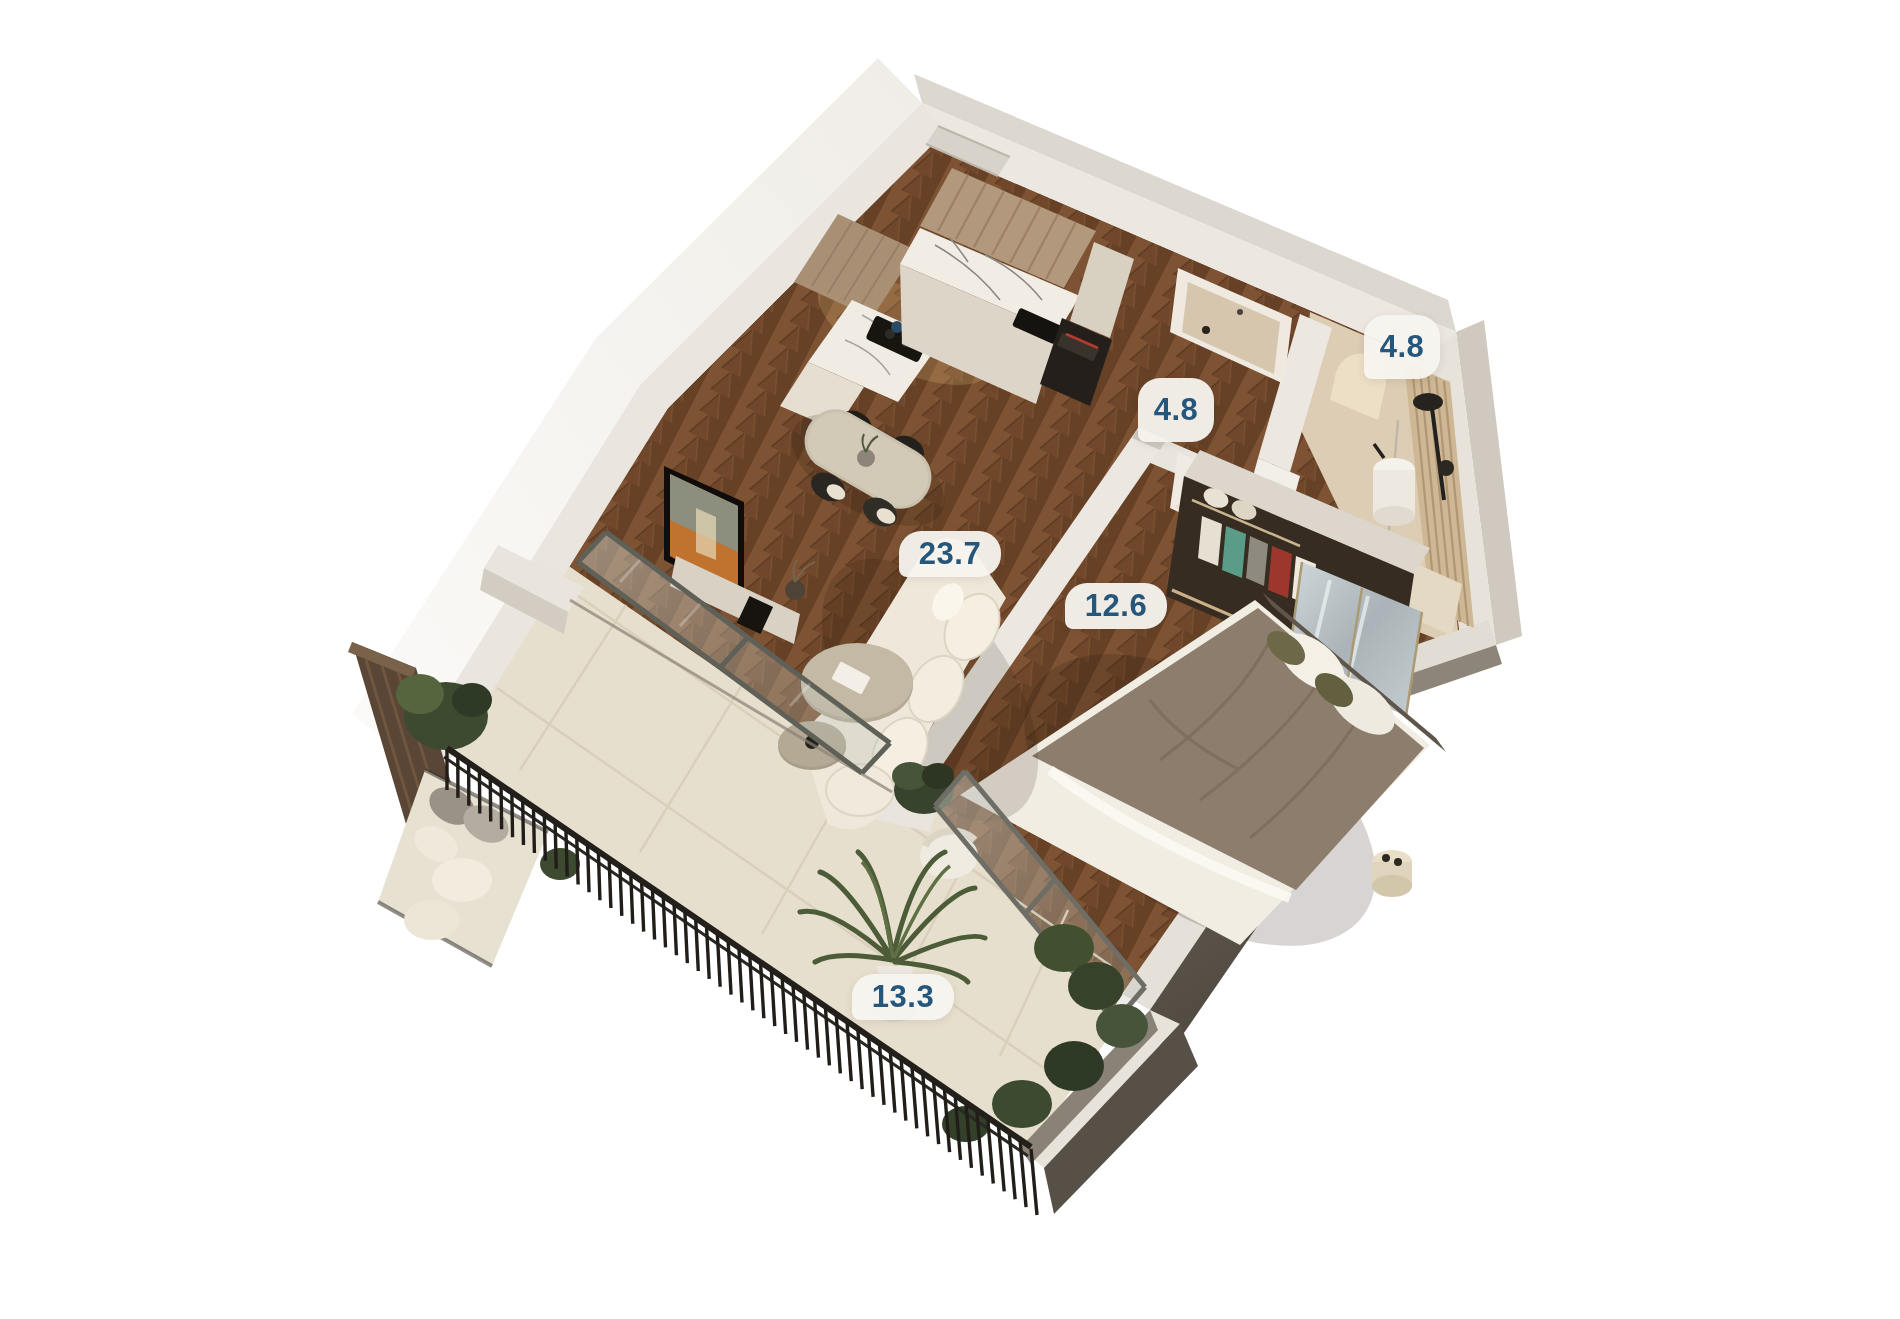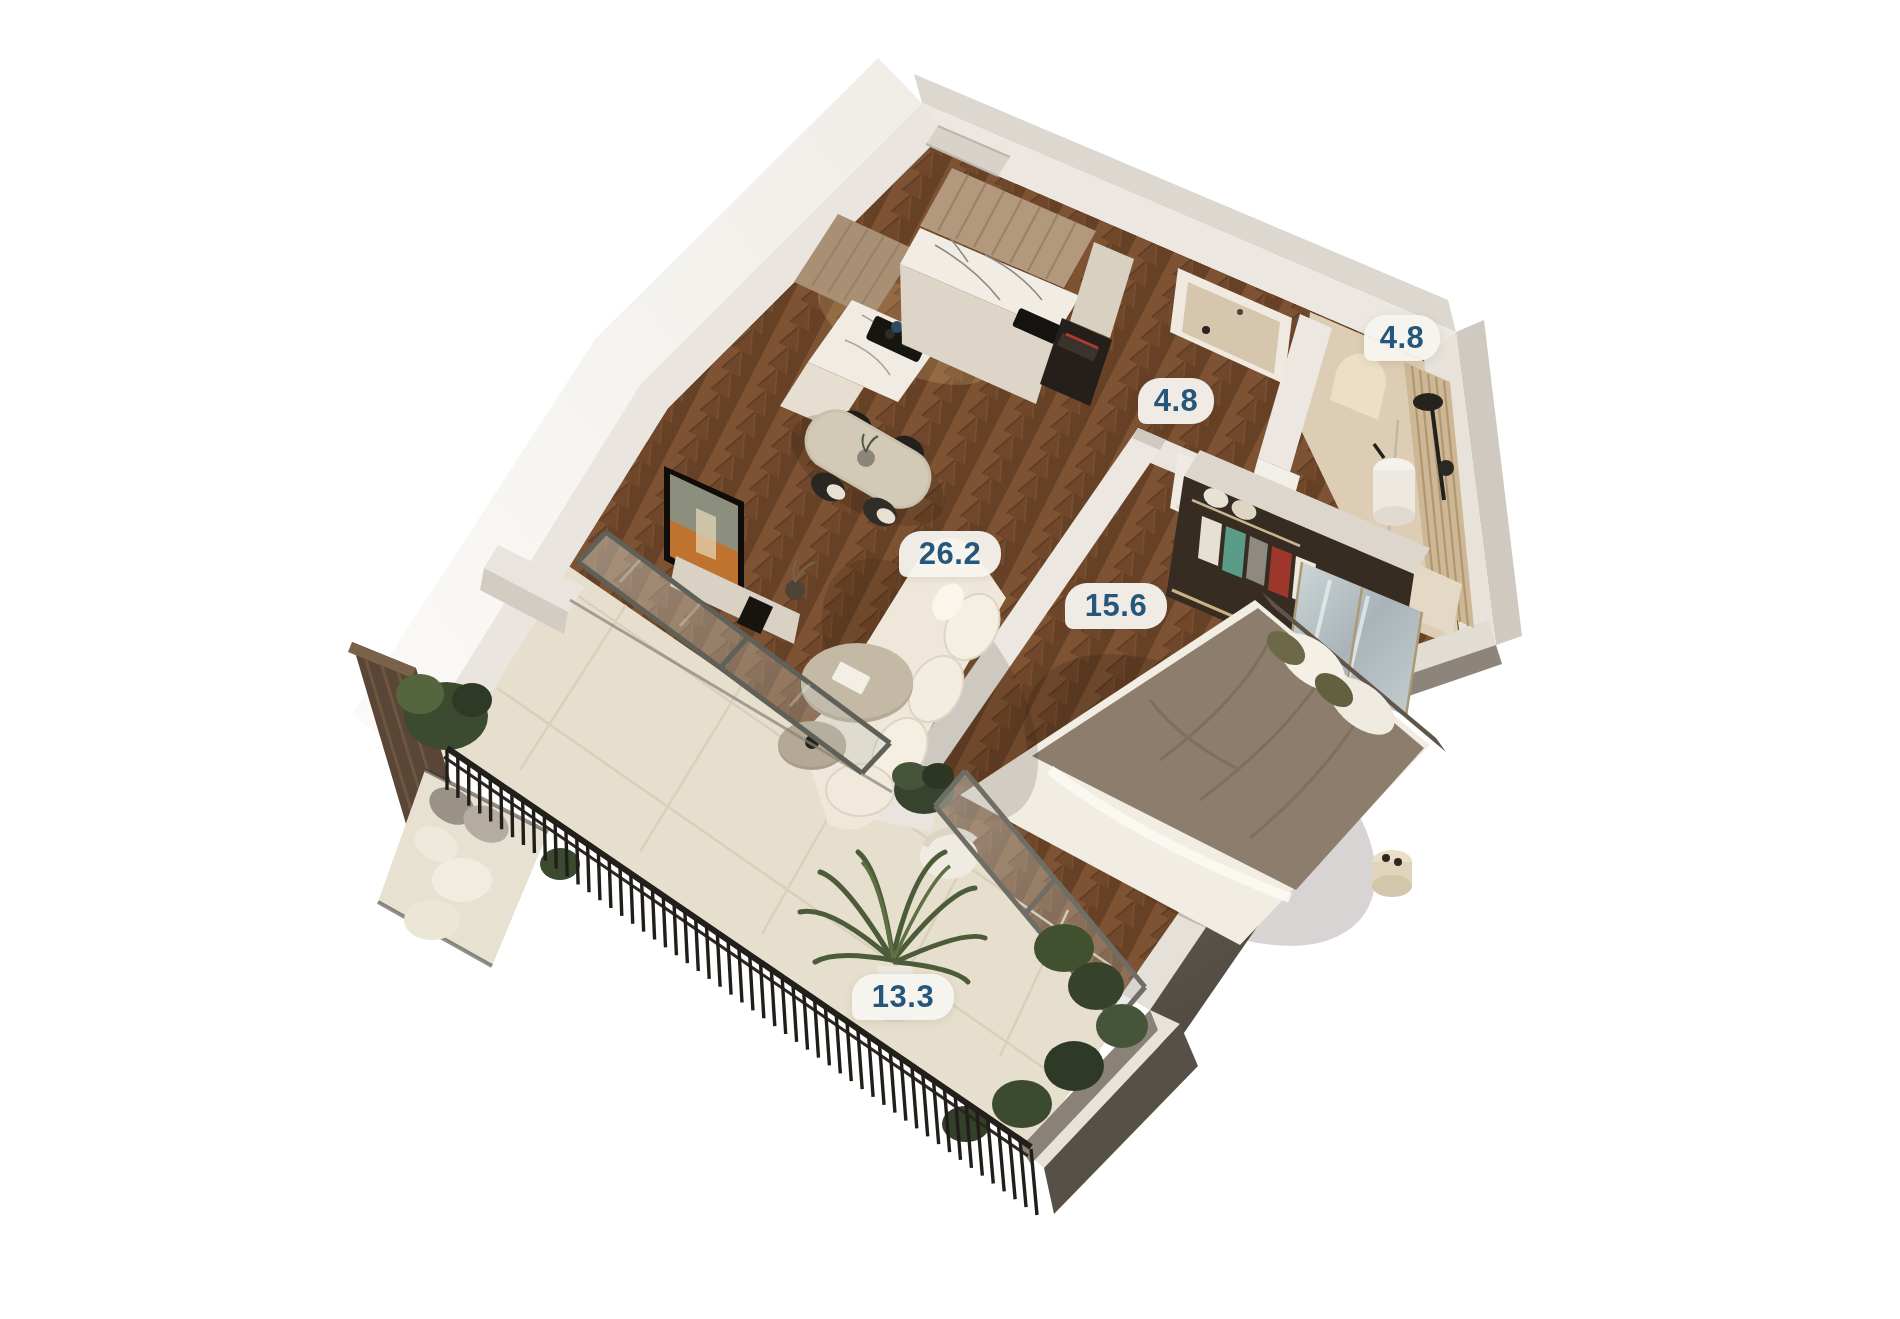--- a/index.html
+++ b/index.html
@@ -4,21 +4,21 @@
 <style>
   html,body{margin:0;padding:0;background:#ffffff;}
   .stage{position:relative;width:1900px;height:1319px;background:#ffffff;overflow:hidden;
          font-family:"Liberation Sans",sans-serif;}
   .scene-svg{position:absolute;left:0;top:0;}
   .area-pill{position:absolute;display:flex;align-items:center;justify-content:center;
              background:rgba(247,244,239,0.95);color:#25567b;font-weight:700;font-size:31px;
              letter-spacing:0.5px;border-radius:22px 22px 22px 8px;
              box-shadow:0 2px 8px rgba(60,50,40,0.10);}
   .pill-lg{width:102px;height:46px;}
-  .pill-sm{width:76px;height:46px;}
+  .pill-sm{width:76px;height:64px;}
 </style>
 </head>
 <body>
 
 <div class="stage">
 
 <svg class="scene-svg" width="1900" height="1319" viewBox="0 0 1900 1319" aria-hidden="true">
   <defs>
     <pattern id="wood" width="40" height="24" patternUnits="userSpaceOnUse" patternTransform="rotate(27 0 0)">
       <rect width="40" height="24" fill="#7a4e2e"></rect>
@@ -352,19 +352,19 @@
             <line x1="987.7407407407408" y1="1119.4444444444443" x2="993.2962962962963" y2="1183.5185185185185" stroke="#211e19" stroke-width="3.4"></line>
             <line x1="998.5555555555555" y1="1126.8333333333333" x2="1004.2222222222222" y2="1191.388888888889" stroke="#211e19" stroke-width="3.4"></line>
             <line x1="1009.3703703703703" y1="1134.2222222222222" x2="1015.1481481481482" y2="1199.2592592592591" stroke="#211e19" stroke-width="3.4"></line>
             <line x1="1020.1851851851852" y1="1141.611111111111" x2="1026.0740740740741" y2="1207.1296296296296" stroke="#211e19" stroke-width="3.4"></line>
             <line x1="1031" y1="1149" x2="1037" y2="1215" stroke="#211e19" stroke-width="3.4"></line>
           </g>
     </g>
   </g>
 </svg>
 
-<div class="area-pill pill-lg" style="left:899px;top:531px">26.2</div>
-<div class="area-pill pill-lg" style="left:1065px;top:583px">15.6</div>
+<div class="area-pill pill-lg" style="left:899px;top:531px">23.7</div>
+<div class="area-pill pill-lg" style="left:1065px;top:583px">12.6</div>
 <div class="area-pill pill-sm" style="left:1138px;top:378px">4.8</div>
 <div class="area-pill pill-sm" style="left:1364px;top:315px">4.8</div>
 <div class="area-pill pill-lg" style="left:852px;top:974px">13.3</div>
 
 </div>
 
 </body></html>

